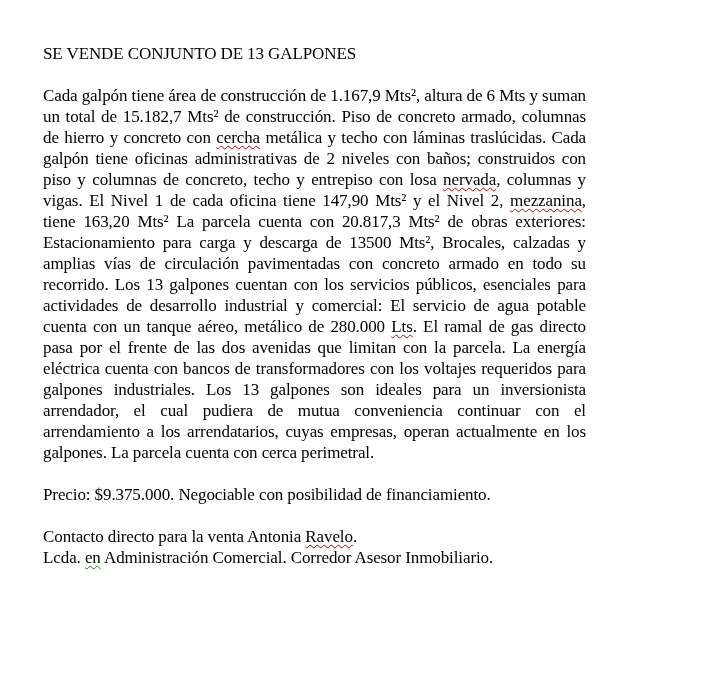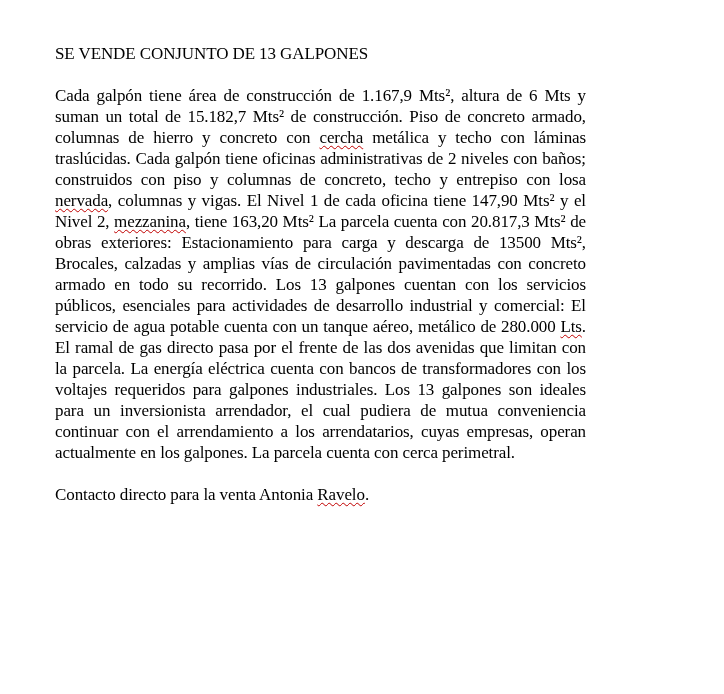--- a/index.html
+++ b/index.html
@@ -11,21 +11,21 @@
   }
   body {
     background: var(--page-bg, #ffffff);
     color: var(--page-fg, #000000);
     font-family: "Liberation Serif", "DejaVu Serif", serif;
   }
   .doc-page {
     box-sizing: border-box;
     width: 641px;
     height: 694px;
-    padding: 43px 55px 0 55px;
+    padding: 43px 55px 0 43px;
   }
   .doc-body {
     font-size: 17px;
     line-height: 21px;
     letter-spacing: -0.1px;
     text-align: justify;
   }
   .doc-body p {
     margin: 0 0 21px 0;
   }
@@ -49,18 +49,20 @@
 </head>
 <body>
 
 <div class="doc-page">
   <div class="doc-body">
     <p class="doc-title">SE VENDE CONJUNTO DE 13 GALPONES</p>
 
 
     <p>Cada galpón tiene área de construcción de 1.167,9 Mts², altura de 6 Mts y suman un total de 15.182,7 Mts² de construcción. Piso de concreto armado, columnas de hierro y concreto con <span class="sq sq-red">cercha</span> metálica y techo con láminas traslúcidas. Cada galpón tiene oficinas administrativas de 2 niveles con baños; construidos con piso y columnas de concreto, techo y entrepiso con losa <span class="sq sq-red">nervada</span>, columnas y vigas. El Nivel 1 de cada oficina tiene 147,90 Mts² y el Nivel 2, <span class="sq sq-red">mezzanina</span>, tiene 163,20 Mts² La parcela cuenta con 20.817,3 Mts² de obras exteriores: Estacionamiento para carga y descarga de 13500 Mts², Brocales, calzadas y amplias vías de circulación pavimentadas con concreto armado en todo su recorrido. Los 13 galpones cuentan con los servicios públicos, esenciales para actividades de desarrollo industrial y comercial: El servicio de agua potable cuenta con un tanque aéreo, metálico de 280.000 <span class="sq sq-red">Lts</span>. El ramal de gas directo pasa por el frente de las dos avenidas que limitan con la parcela. La energía eléctrica cuenta con bancos de transformadores con los voltajes requeridos para galpones industriales. Los 13 galpones son ideales para un inversionista arrendador, el cual pudiera de mutua conveniencia continuar con el arrendamiento a los arrendatarios, cuyas empresas, operan actualmente en los galpones. La parcela cuenta con cerca perimetral.</p>
 
+    <p>Precio: $9.375.000. Negociable con posibilidad de financiamiento.</p>
 
     <p class="no-gap">Contacto directo para la venta Antonia <span class="sq sq-red">Ravelo</span>.</p>
 
+    <p>Lcda. <span class="sq sq-green">en</span> Administración Comercial. Corredor Asesor Inmobiliario.</p>
 
   </div>
 </div>
 
 </body></html>

